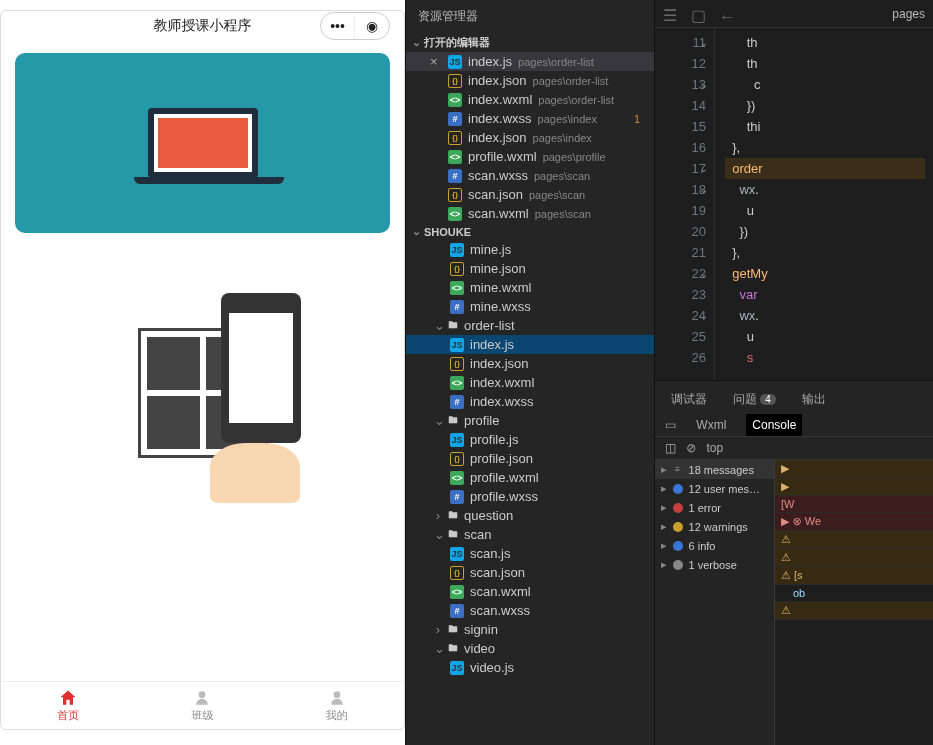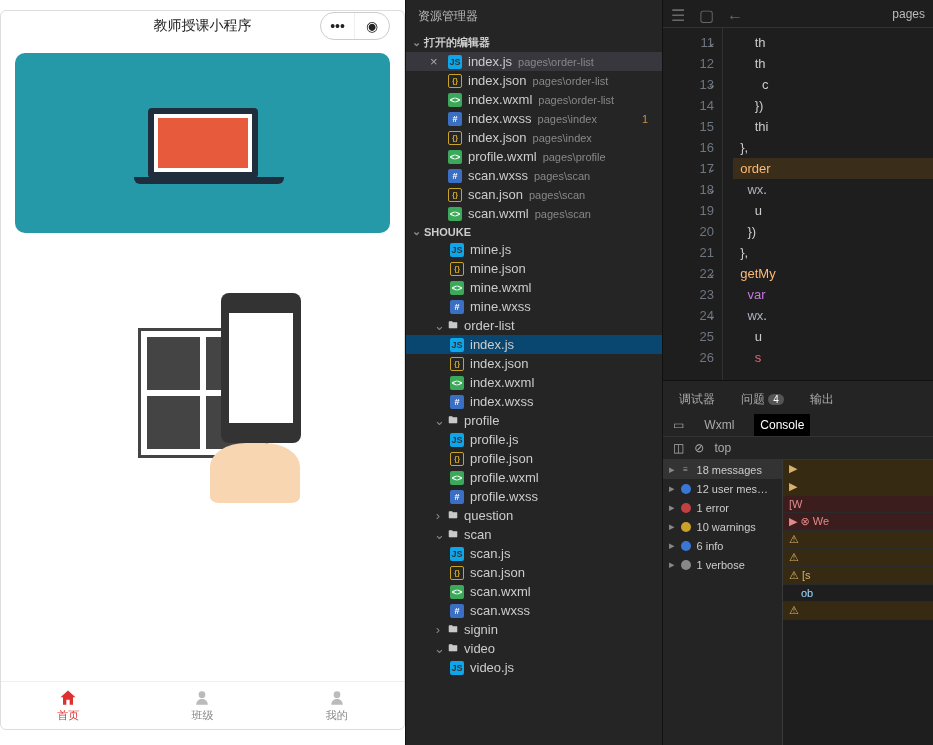--- a/index.html
+++ b/index.html
@@ -56,21 +56,21 @@
 
 .explorer-scroll { flex: 1; overflow-y: auto; }
 
 
 .right { flex: 1; background: #1e1e1e; display: flex; flex-direction: column; }
 .right-top { display: flex; align-items: center; gap: 12px; padding: 4px 8px; color: #888; height: 28px; border-bottom: 1px solid #333; }
 .right-top .tbicon { width: 16px; height: 16px; opacity: .7; }
 .code-area { flex: 0 0 352px; display: flex; font-family: Consolas, monospace; font-size: 13px; overflow: hidden; position: relative; }
 .gutter { width: 60px; text-align: right; color: #6e7681; padding: 4px 8px 0 0; line-height: 21px; user-select: none; border-right: 1px solid #303030; position: relative; }
 .gutter .fold { position: absolute; right: -2px; color: #888; font-size: 10px; }
-.code-lines { padding: 4px 0 0 10px; line-height: 21px; white-space: pre; }
+.code-lines { padding: 4px 8px 0 10px; line-height: 21px; white-space: pre; }
 .hl-line { background: #3a2d1a; display: inline-block; min-width: 200px; }
 .tok-fn { color: #fdba74; }
 .tok-obj { color: #abb2bf; }
 .tok-kw { color: #c678dd; }
 .tok-var { color: #e06c75; }
 
 .debugger { flex: 1; background: #242424; border-top: 1px solid #111; display: flex; flex-direction: column; }
 .debug-tabs { display: flex; gap: 14px; padding: 6px 10px 0; font-size: 12px; color: #aaa; align-items: center; }
 .debug-tabs .dtab { padding: 4px 6px; cursor: pointer; }
 .debug-tabs .dtab.active { background: #000; color: #fff; }
@@ -379,21 +379,21 @@
             <span>12 user mes…</span>
           </div>
           <div class="msg-row">
             <span class="tri">▸</span>
             <span class="dot err"></span>
             <span>1 error</span>
           </div>
           <div class="msg-row">
             <span class="tri">▸</span>
             <span class="dot warn"></span>
-            <span>10 warnings</span>
+            <span>12 warnings</span>
           </div>
           <div class="msg-row">
             <span class="tri">▸</span>
             <span class="dot inf2"></span>
             <span>6 info</span>
           </div>
           <div class="msg-row">
             <span class="tri">▸</span>
             <span class="dot verb"></span>
             <span>1 verbose</span>

